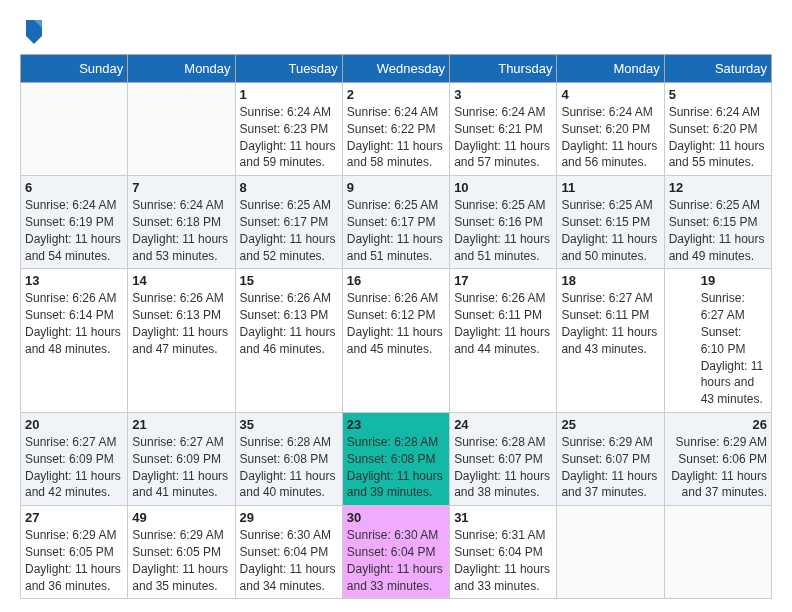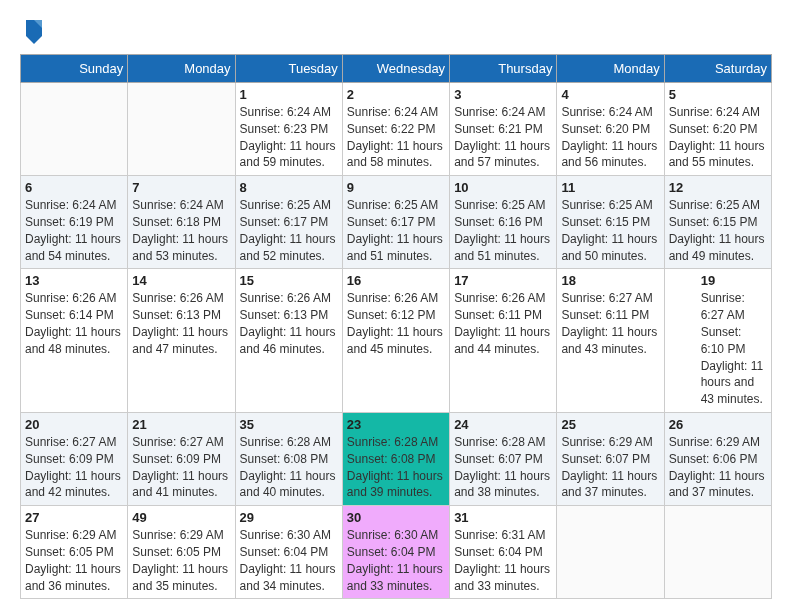--- a/index.html
+++ b/index.html
@@ -273,21 +273,21 @@
           <div class="day-info" style="white-space: pre-line;">Sunrise: 6:28 AM
 Sunset: 6:07 PM
 Daylight: 11 hours and 38 minutes.</div>
         </td>
         <td style="background: rgb(240, 244, 248);">
           <div class="day-number">25</div>
           <div class="day-info" style="white-space: pre-line;">Sunrise: 6:29 AM
 Sunset: 6:07 PM
 Daylight: 11 hours and 37 minutes.</div>
         </td>
-        <td style="background: rgb(240, 244, 248);">
+        <td style="background: rgb(240, 244, 248); text-align: right;">
           <div class="day-number">26</div>
           <div class="day-info" style="white-space: pre-line;">Sunrise: 6:29 AM
 Sunset: 6:06 PM
 Daylight: 11 hours and 37 minutes.</div>
         </td>
       </tr>
       <tr>
         <td style="background: rgb(255, 255, 255);">
           <div class="day-number">27</div>
           <div class="day-info" style="white-space: pre-line;">Sunrise: 6:29 AM

